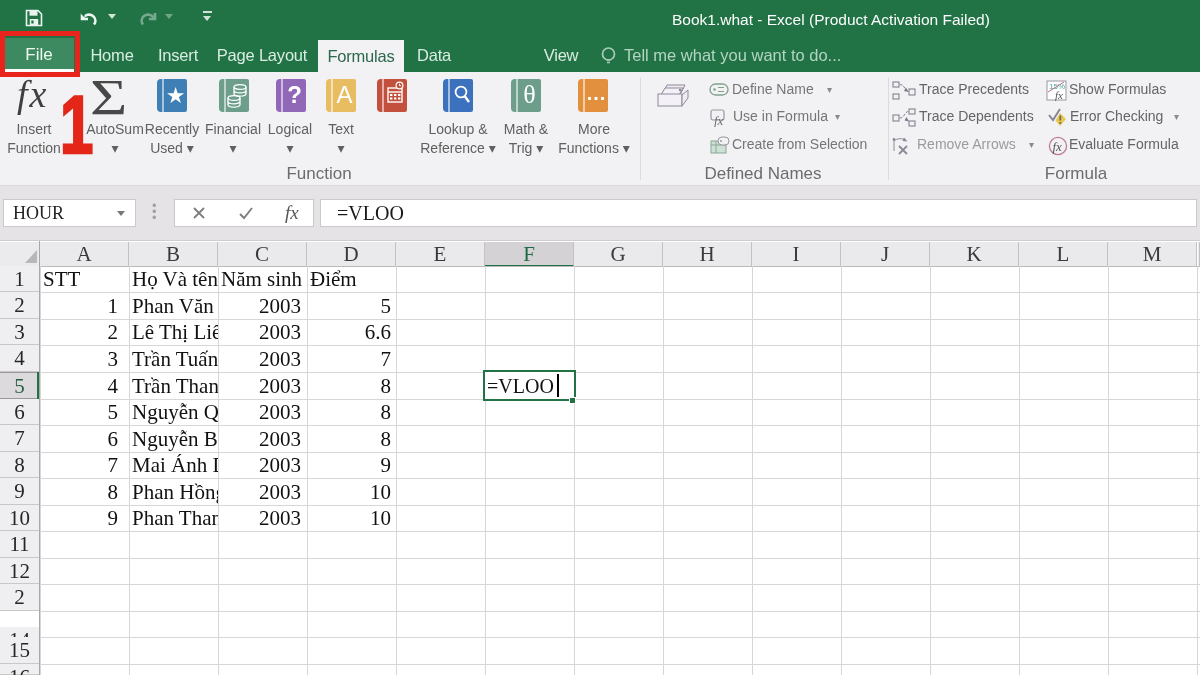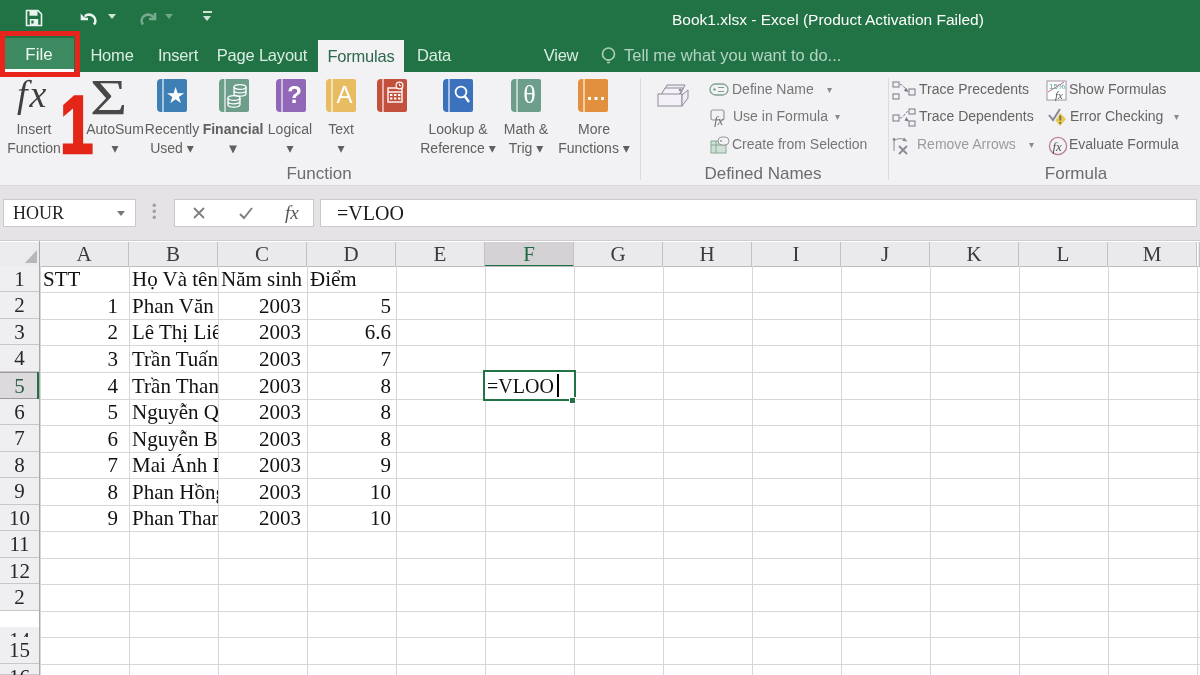--- a/index.html
+++ b/index.html
@@ -54,21 +54,21 @@
     <path d="M1.5 2.5 L6.5 2.5 L6.5 7.5" fill="#217346" stroke="none"></path>
   </svg>
   <div class="abs" style="left:108px;top:14px;width:0;height:0;border-left:4px solid transparent;border-right:4px solid transparent;border-top:5px solid #cfe4d8"></div>
   <svg class="abs" style="left:137px;top:10px" width="22" height="17" viewBox="0 0 22 17" opacity="0.42">
     <path d="M18 3 L18 9 L12 9" fill="none" stroke="#ecf5f0" stroke-width="2.6"></path>
     <path d="M17.5 8.5 C15 4.5 10 3.5 7 6 C4 8.5 4 12 6 14.5" fill="none" stroke="#ecf5f0" stroke-width="2.6"></path>
   </svg>
   <div class="abs" style="left:165px;top:14px;width:0;height:0;border-left:4px solid transparent;border-right:4px solid transparent;border-top:5px solid #cfe4d8;opacity:.45"></div>
   <div class="abs" style="left:203px;top:11px;width:9px;height:2px;background:#cfe4d8"></div>
   <div class="abs" style="left:203px;top:16px;width:0;height:0;border-left:4.5px solid transparent;border-right:4.5px solid transparent;border-top:5px solid #cfe4d8"></div>
-  <div class="abs" style="left:672px;top:0;width:400px;height:38px;line-height:39px;color:#fdfdfd;font-size:15.5px;">Book1.xlsx - Excel (Product Activation Failed)</div>
+  <div class="abs" style="left:672px;top:0;width:400px;height:38px;line-height:39px;color:#fdfdfd;font-size:15.5px;">Book1.what - Excel (Product Activation Failed)</div>
 </div>
 
 <div class="abs" id="tabbar">
   <div id="filetab" class="abs" style="line-height:33px;text-align:center;font-size:17px;">File</div>
   <div class="tab" style="left:84px;width:56px;">Home</div>
   <div class="tab" style="left:152px;width:52px;">Insert</div>
   <div class="tab" style="left:216px;width:92px;">Page Layout</div>
   <div id="formulastab" class="abs" style="line-height:32px;text-align:center;font-size:16.5px;letter-spacing:-0.2px;">Formulas</div>
   <div class="tab" style="left:415px;width:38px;">Data</div>
   <div class="tab" style="left:470px;width:50px;margin-top:37px;">Review</div>
@@ -102,21 +102,21 @@
       <div class="spine"></div>
     <svg class="sym" width="23" height="33" viewBox="0 0 23 33">
       <g stroke="#fff" fill="none" stroke-width="1.3">
         <ellipse cx="14" cy="8" rx="6" ry="2.4"></ellipse>
           <path d="M8 8 v3.4 a6 2.4 0 0 0 12 0 V8 M8 11.4 v3.4 a6 2.4 0 0 0 12 0 v-3.4"></path>
         <ellipse cx="8" cy="19" rx="6" ry="2.4"></ellipse>
           <path d="M2 19 v3.4 a6 2.4 0 0 0 12 0 V19 M2 22.4 v3.4 a6 2.4 0 0 0 12 0 v-3.4"></path>
       </g>
     </svg>
   </div>
-  <div class="biglabel" style="left:178px;font-weight:bold;">Financial<br>▾</div>
+  <div class="biglabel" style="left:178px;">Financial<br>▾</div>
   <div class="bookicon" style="left:276px;background:#9168b8;">
       <div class="spine"></div>
       <div class="sym" style="font-size:24px;line-height:32px;font-weight:bold;">?</div>
     </div>
   <div class="biglabel" style="left:235px;">Logical<br>▾</div>
   <div class="bookicon" style="left:326px;background:#e8bc61;">
       <div class="spine"></div>
       <div class="sym" style="font-size:24px;line-height:32px;">A</div>
     </div>
   <div class="biglabel" style="left:286px;">Text<br>▾</div>

